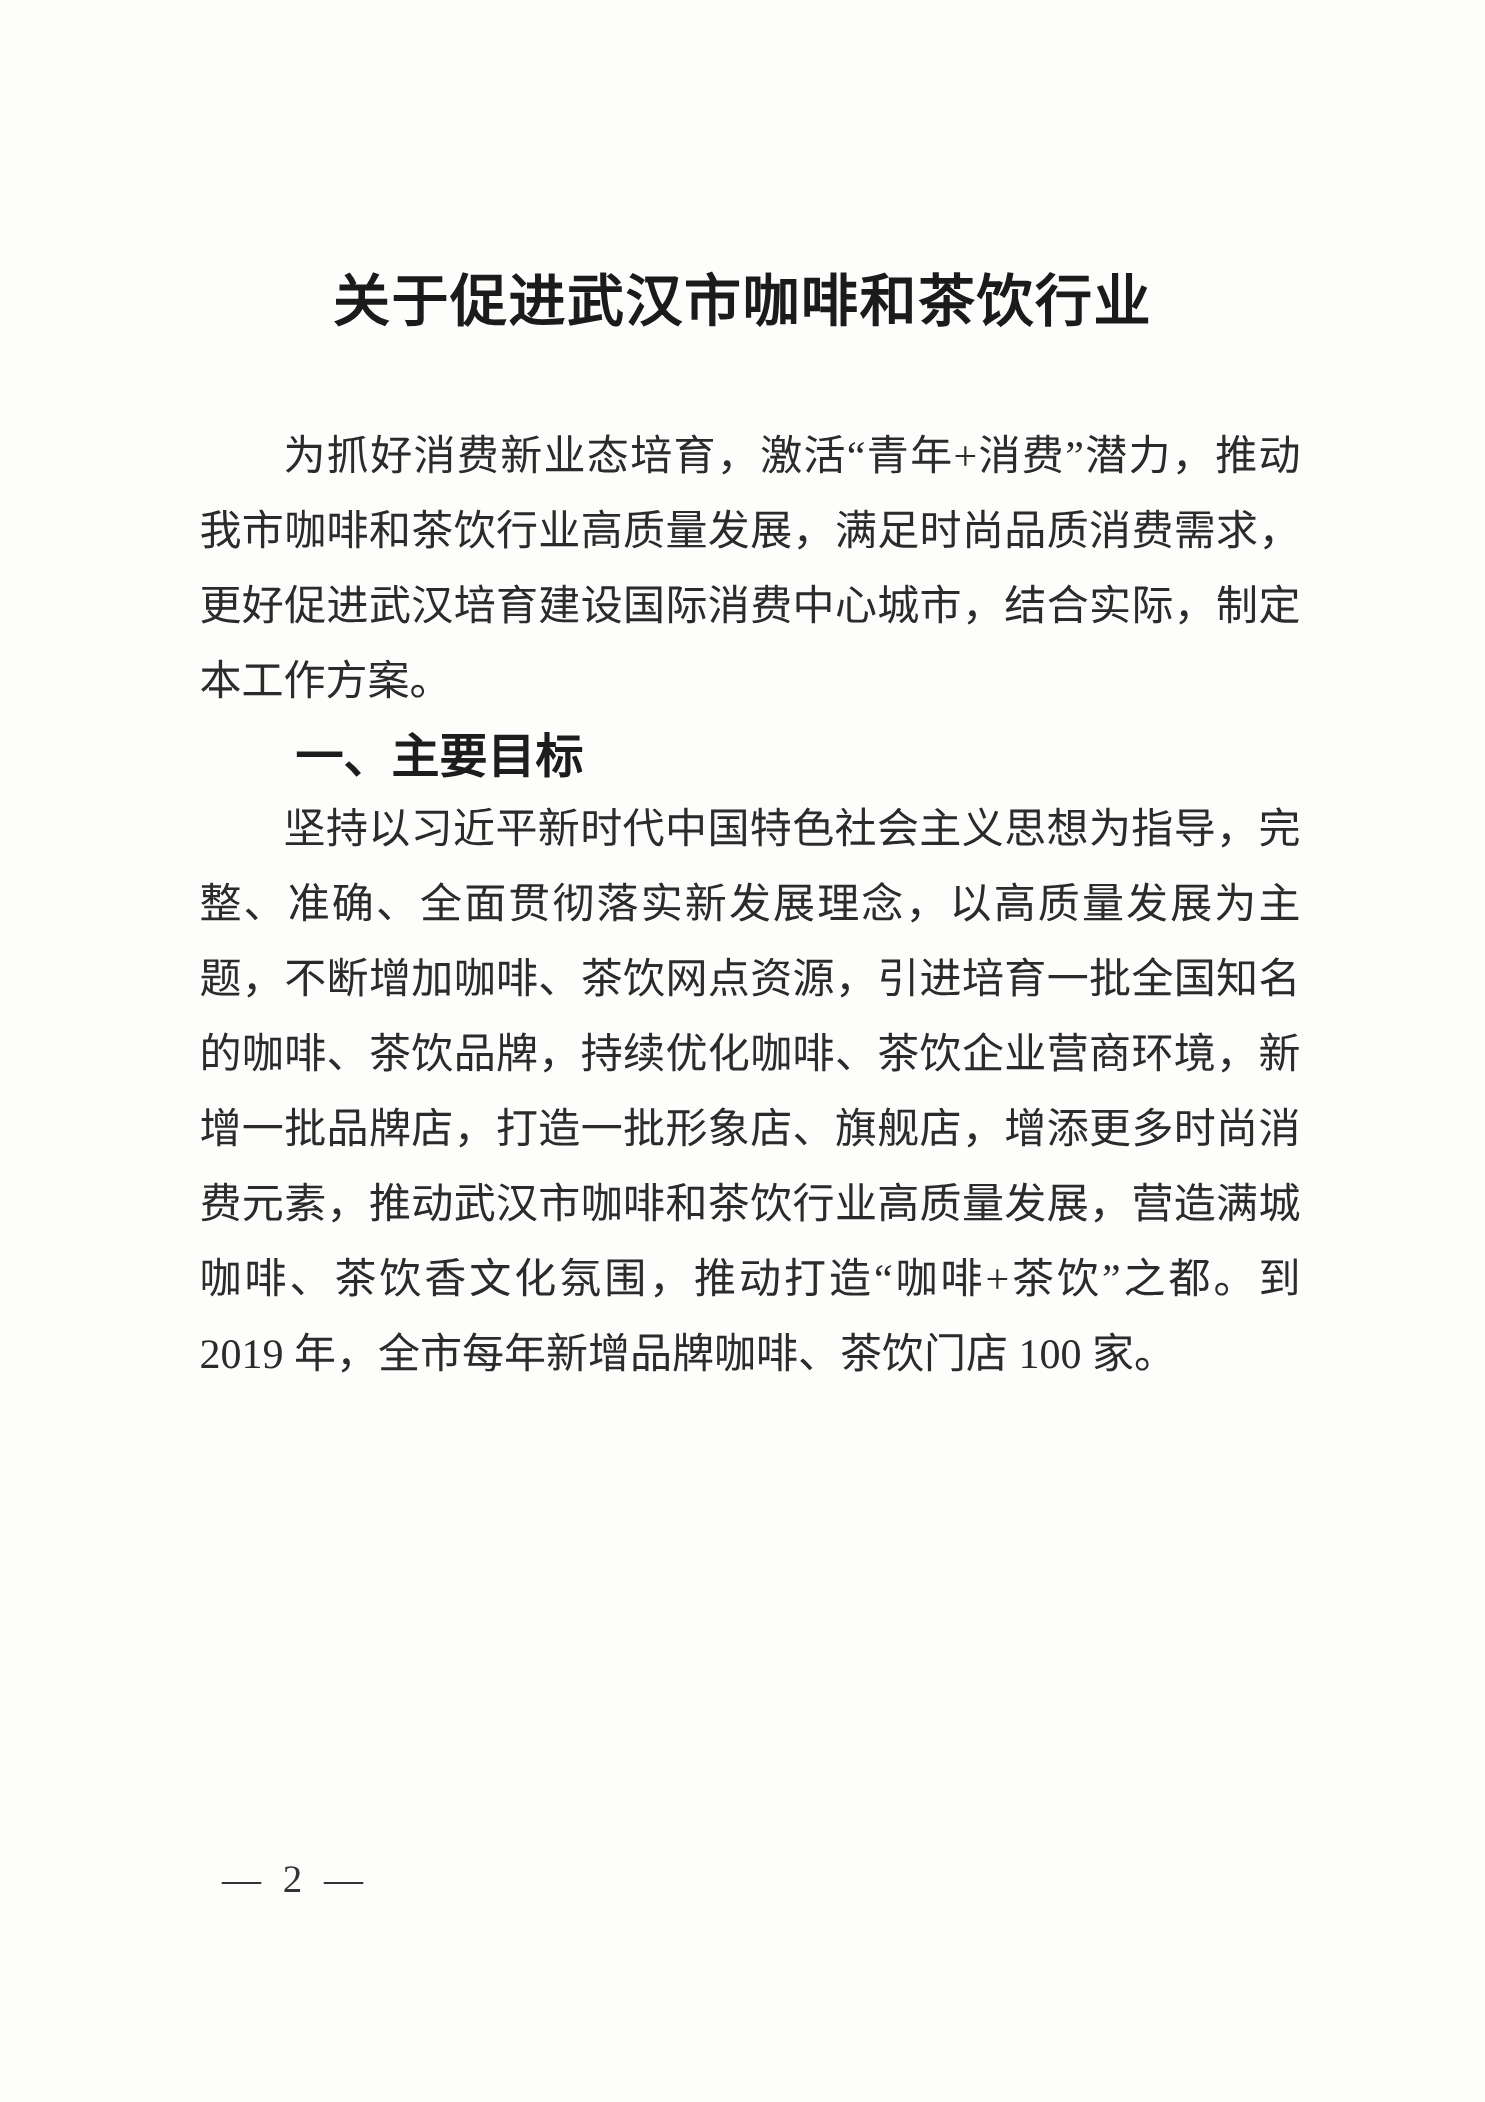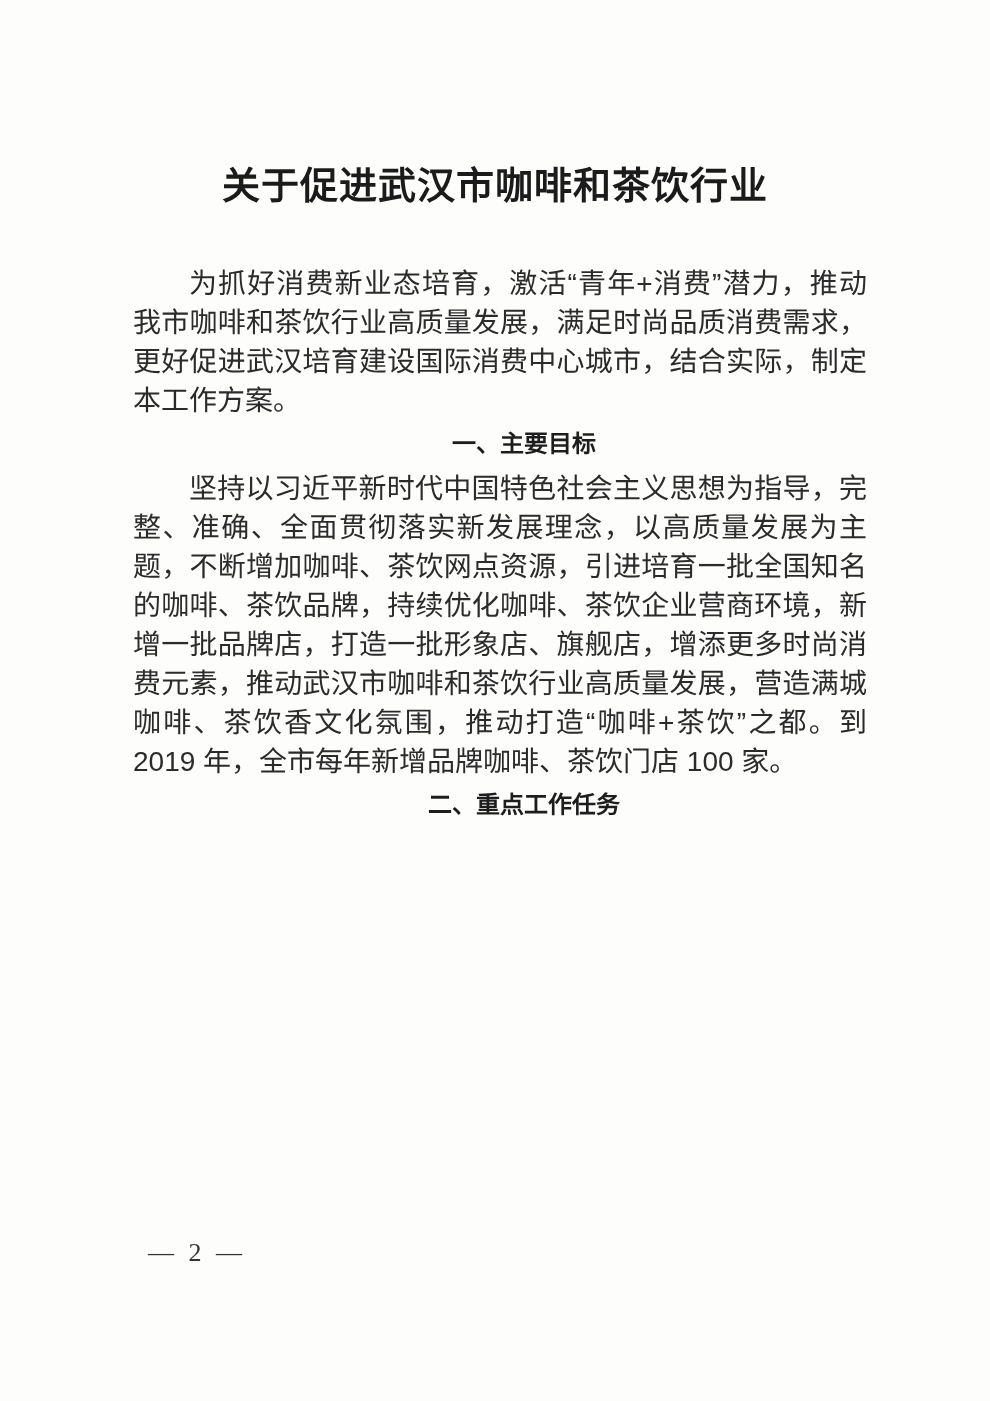--- a/index.html
+++ b/index.html
@@ -10,55 +10,54 @@
   .page {
     position: relative;
     width: 990px;
     height: 1401px;
     margin: 0 auto;
     background: #fdfdfc;
     overflow: hidden;
     color: #262626;
   }
   .title {
-    margin: 0;
+    margin: 16px;
     padding-top: 160px;
     text-align: center;
     font-family: "Liberation Serif", "DejaVu Serif", serif;
     font-weight: 700;
     font-size: 38px;
     line-height: 52px;
     color: #1b1b1b;
     letter-spacing: 1px;
   }
   .title-line { display: block; }
   .content {
     margin-top: 52px;
     padding-left: 133px;
     padding-right: 123px;
   }
   .body-para {
     margin: 0;
-    font-family: Liberation Sans, sans-serif;
+    font-family: Liberation Serif, serif;
     font-size: 28px;
-    line-height: 39px;
+    line-height: 50px;
     text-align: justify;
     text-justify: inter-ideograph;
     text-indent: 2em;
     color: #2b2b2b;
   }
   .section-heading {
     margin: 0;
     font-family: Liberation Sans, sans-serif;
     font-weight: 700;
-    font-size: 24px;
+    font-size: 32px;
     line-height: 48.6px;
     text-indent: 2em;
     color: #1d1d1d;
-    text-align: center;
   }
   .item-lead {
     font-weight: 700;
     color: #222222;
   }
   .page-footer {
     position: absolute;
     left: 148px;
     top: 1238px;
     font-family: "Liberation Serif", "DejaVu Serif", serif;
@@ -78,20 +77,19 @@
   </h1>
 
   <div class="content">
 
     <p class="body-para">为抓好消费新业态培育，激活“青年+消费”潜力，推动我市咖啡和茶饮行业高质量发展，满足时尚品质消费需求，更好促进武汉培育建设国际消费中心城市，结合实际，制定本工作方案。</p>
 
     <h2 class="section-heading">一、主要目标</h2>
 
     <p class="body-para">坚持以习近平新时代中国特色社会主义思想为指导，完整、准确、全面贯彻落实新发展理念，以高质量发展为主题，不断增加咖啡、茶饮网点资源，引进培育一批全国知名的咖啡、茶饮品牌，持续优化咖啡、茶饮企业营商环境，新增一批品牌店，打造一批形象店、旗舰店，增添更多时尚消费元素，推动武汉市咖啡和茶饮行业高质量发展，营造满城咖啡、茶饮香文化氛围，推动打造“咖啡+茶饮”之都。到 2019 年，全市每年新增品牌咖啡、茶饮门店 100 家。</p>
 
-    <h2 class="section-heading">二、重点工作任务</h2>
 
 
   </div>
 
   <div class="page-footer">— 2 —</div>
 
 </div>
 
 </body></html>

